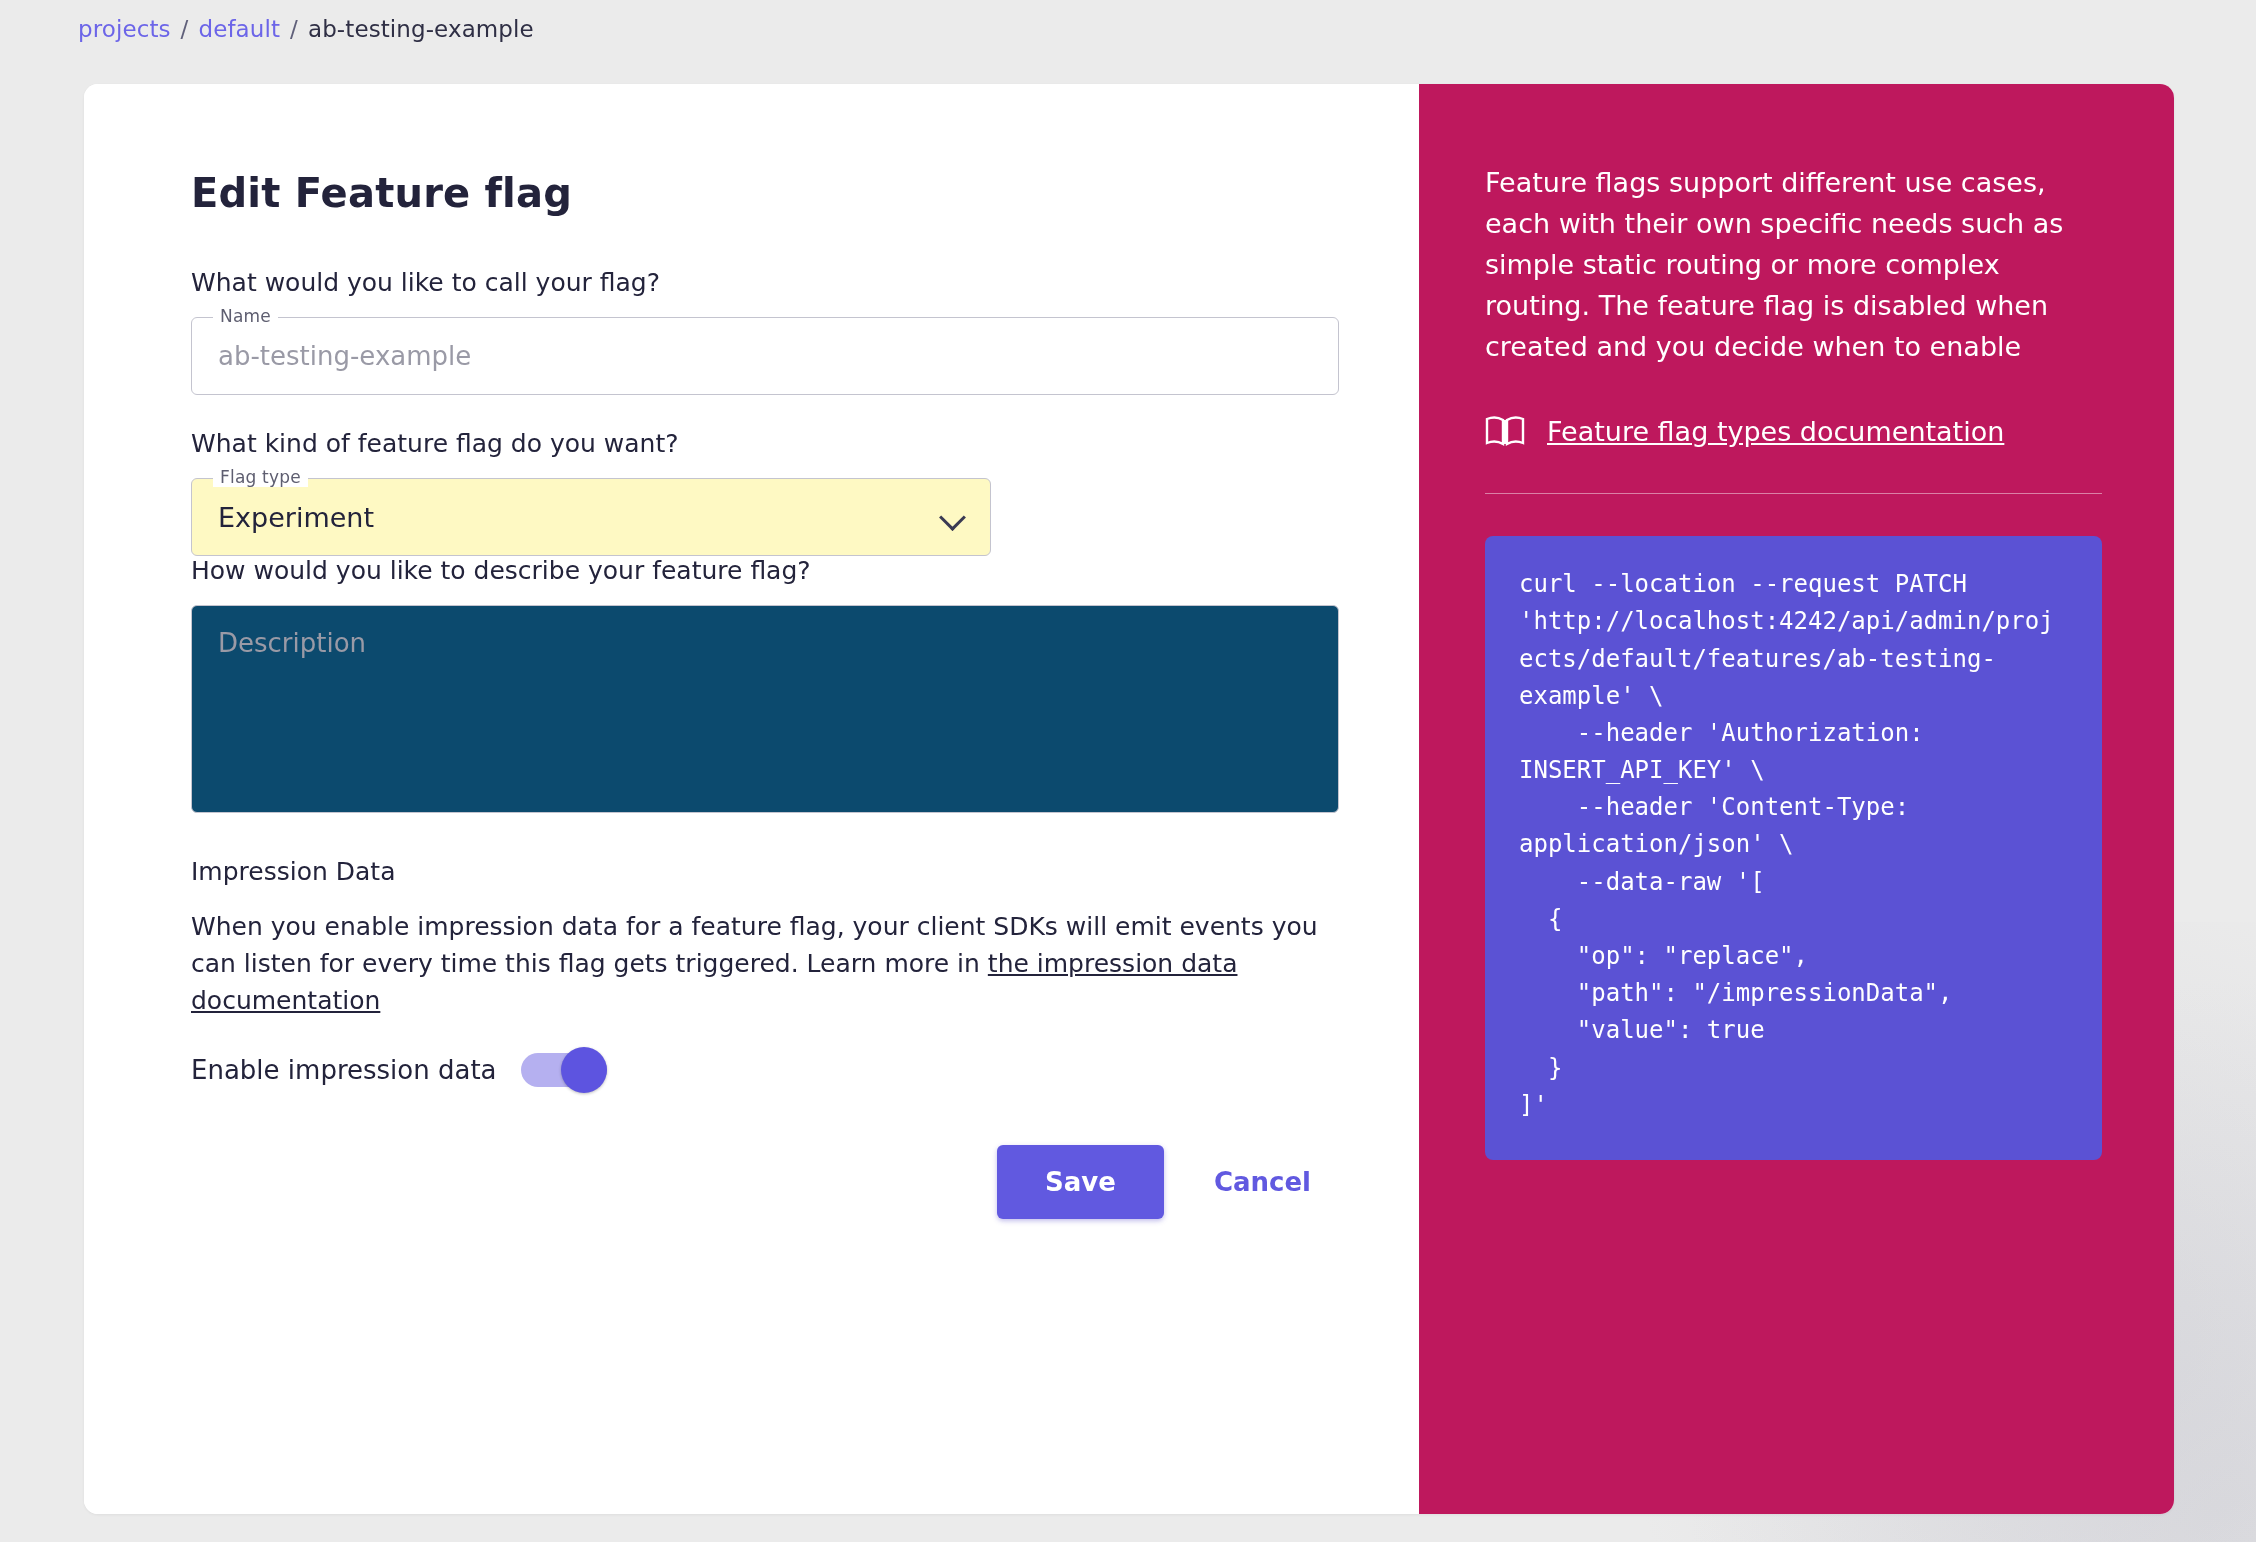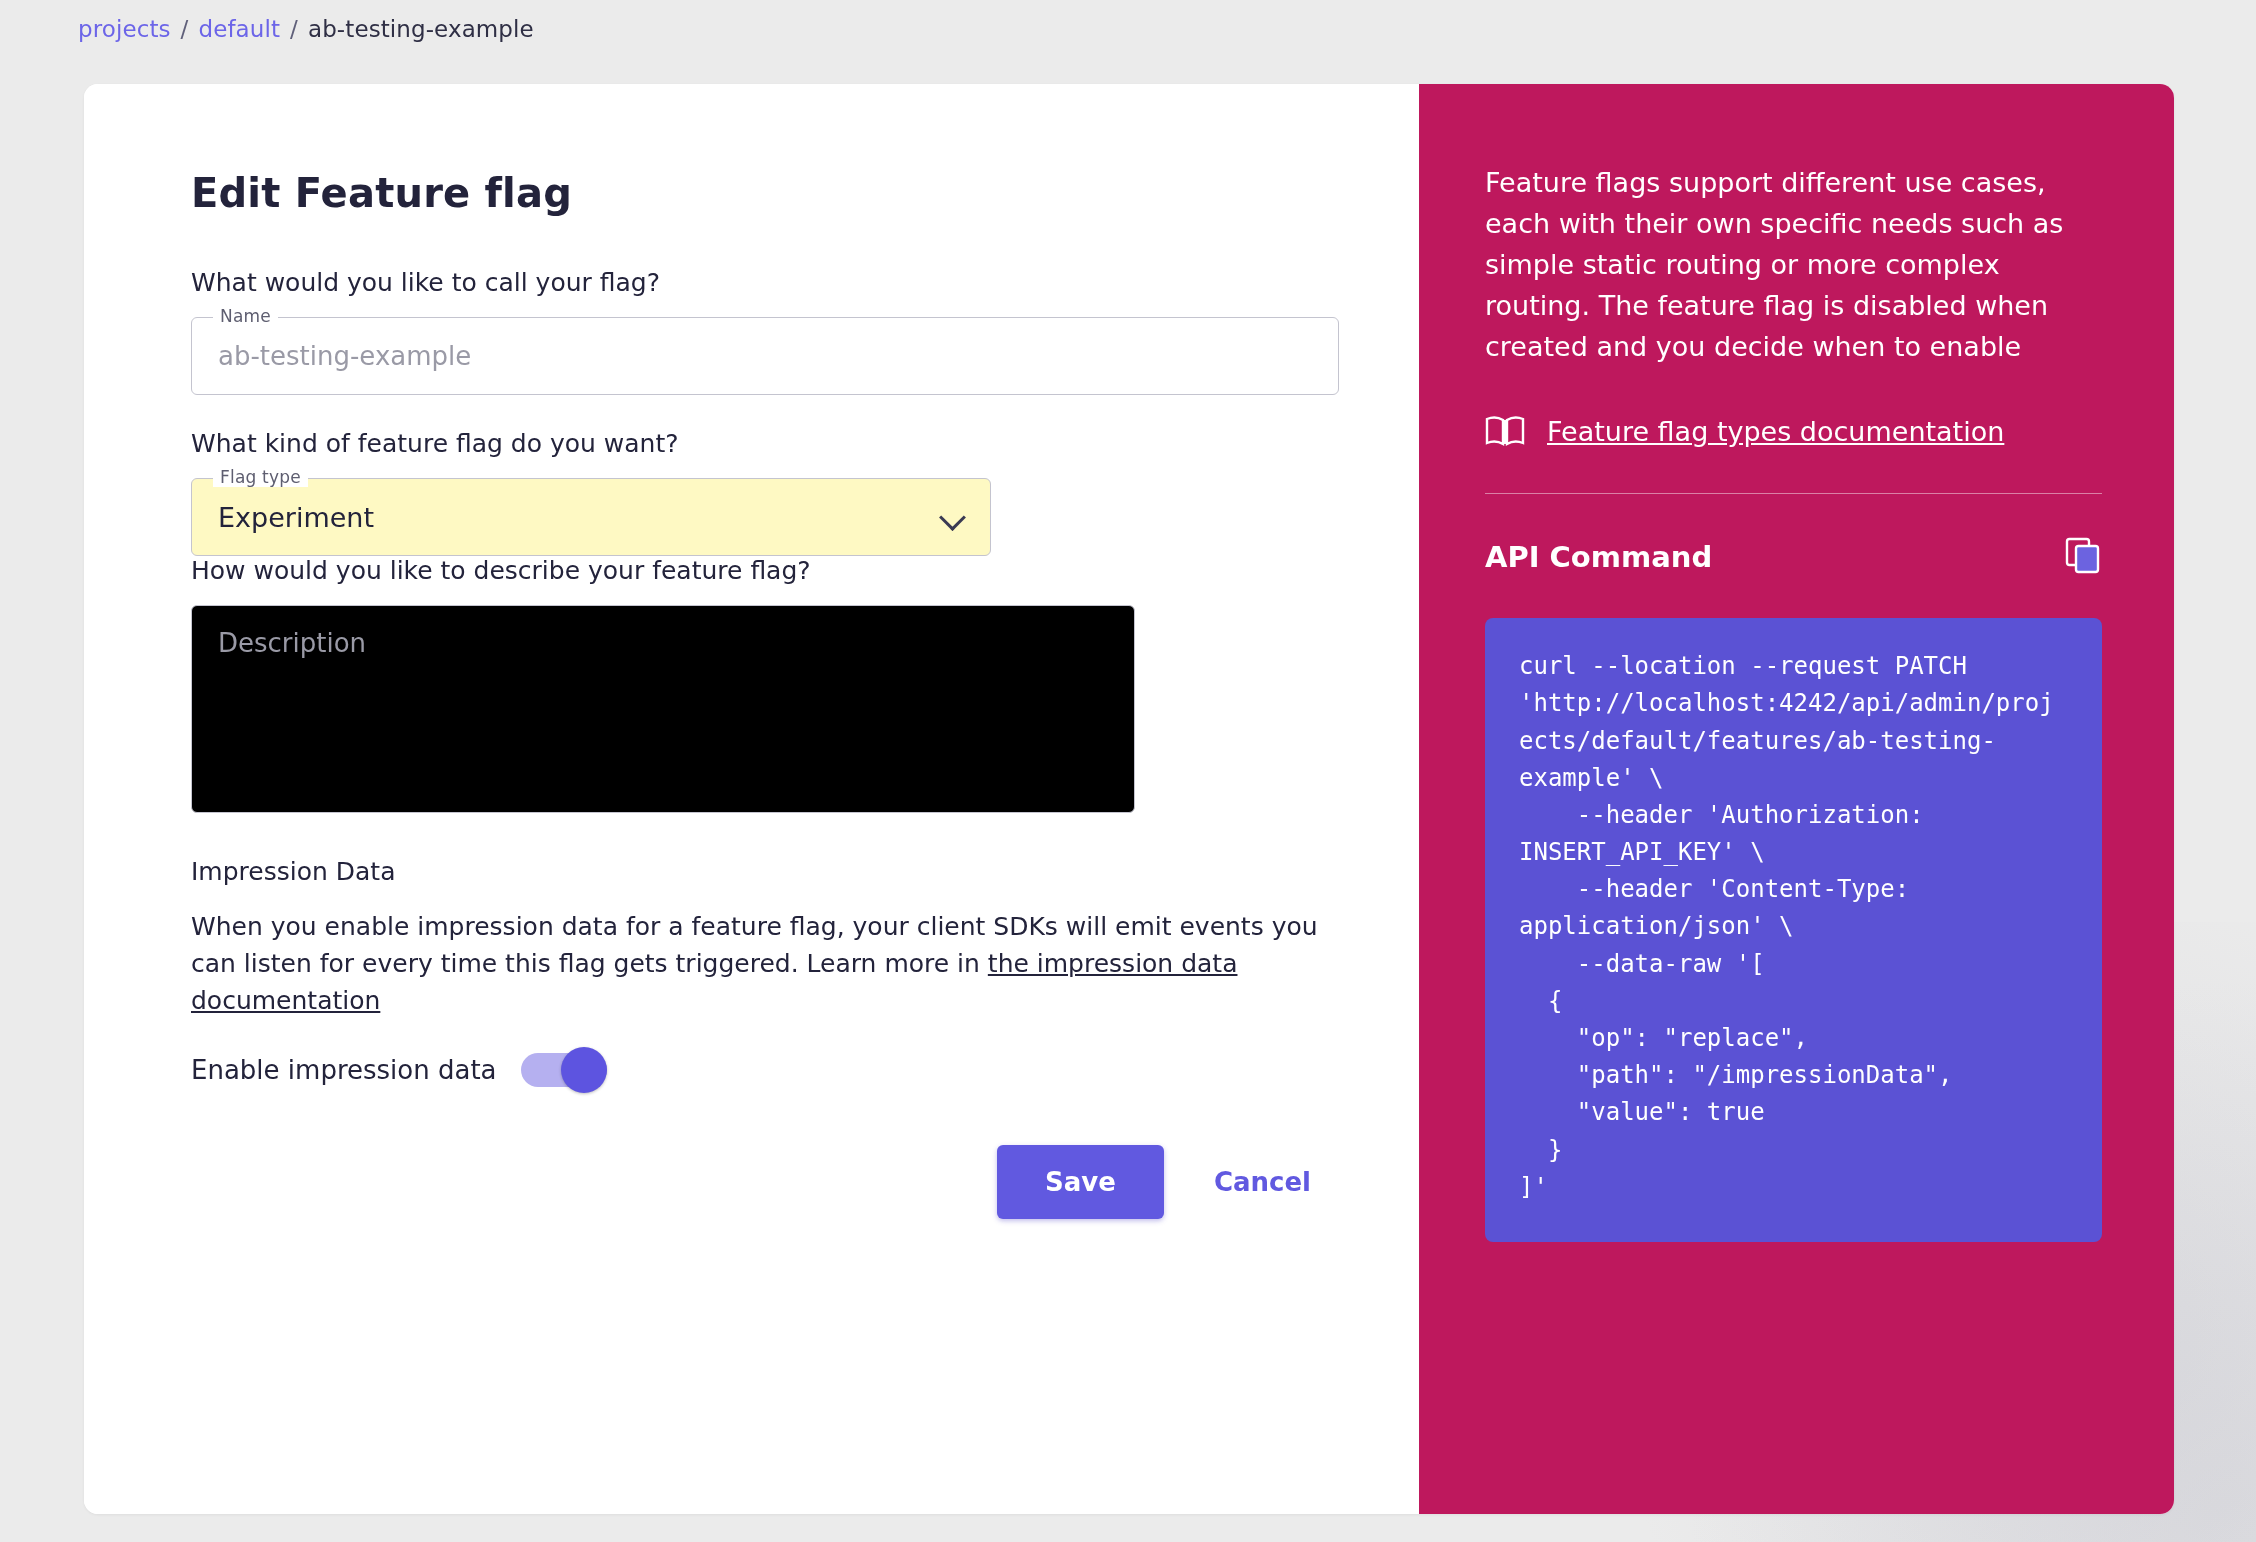--- a/index.html
+++ b/index.html
@@ -135,28 +135,28 @@
 
   .helper {
     font-size: 24px;
     line-height: 1.45;
     color: #5a5a6b;
     margin: 18px 0 40px 0;
     max-width: 1150px;
   }
 
   .textarea-box {
-    width: 944px;
+    width: 1148px;
     height: 208px;
     border: 1.5px solid #c4c4cf;
     border-radius: 6px;
     padding: 22px 26px;
     font-size: 26px;
     color: #9a9aa6;
-    background: #000000;
+    background: #0c4a6e;
   }
 
   .section-label {
     font-size: 25px;
     color: #23233b;
     margin: 44px 0 22px 0;
   }
   .para {
     font-size: 25px;
     line-height: 1.48;
@@ -348,29 +348,20 @@
           <path d="M2 4c5-2 11-2 16 1v24c-5-3-11-3-16-1V4z" stroke="#ffffff" stroke-width="2.4" fill="none"></path>
           <path d="M38 4c-5-2-11-2-16 1v24c5-3 11-3 16-1V4z" stroke="#ffffff" stroke-width="2.4" fill="none"></path>
           <path d="M20 5v24" stroke="#ffffff" stroke-width="2.4"></path>
         </svg>
       </span>
       <span class="doc-link">Feature flag types documentation</span>
     </div>
 
     <div class="divider"></div>
 
-    <div class="api-head">
-      <span class="api-title">API Command</span>
-      <span class="copy-icon">
-        <svg width="38" height="38" viewBox="0 0 38 38" fill="none">
-          <rect x="3" y="3" width="22" height="26" rx="2.5" stroke="#ffffff" stroke-width="2.4" fill="none"></rect>
-          <rect x="12" y="10" width="22" height="26" rx="2.5" stroke="#ffffff" stroke-width="2.4" fill="#6c63e0"></rect>
-        </svg>
-      </span>
-    </div>
 
     <div class="code-box">curl --location --request PATCH 'http://localhost:4242/api/admin/projects/default/features/ab-testing-example' \
     --header 'Authorization: INSERT_API_KEY' \
     --header 'Content-Type: application/json' \
     --data-raw '[
   {
     "op": "replace",
     "path": "/impressionData",
     "value": true
   }

